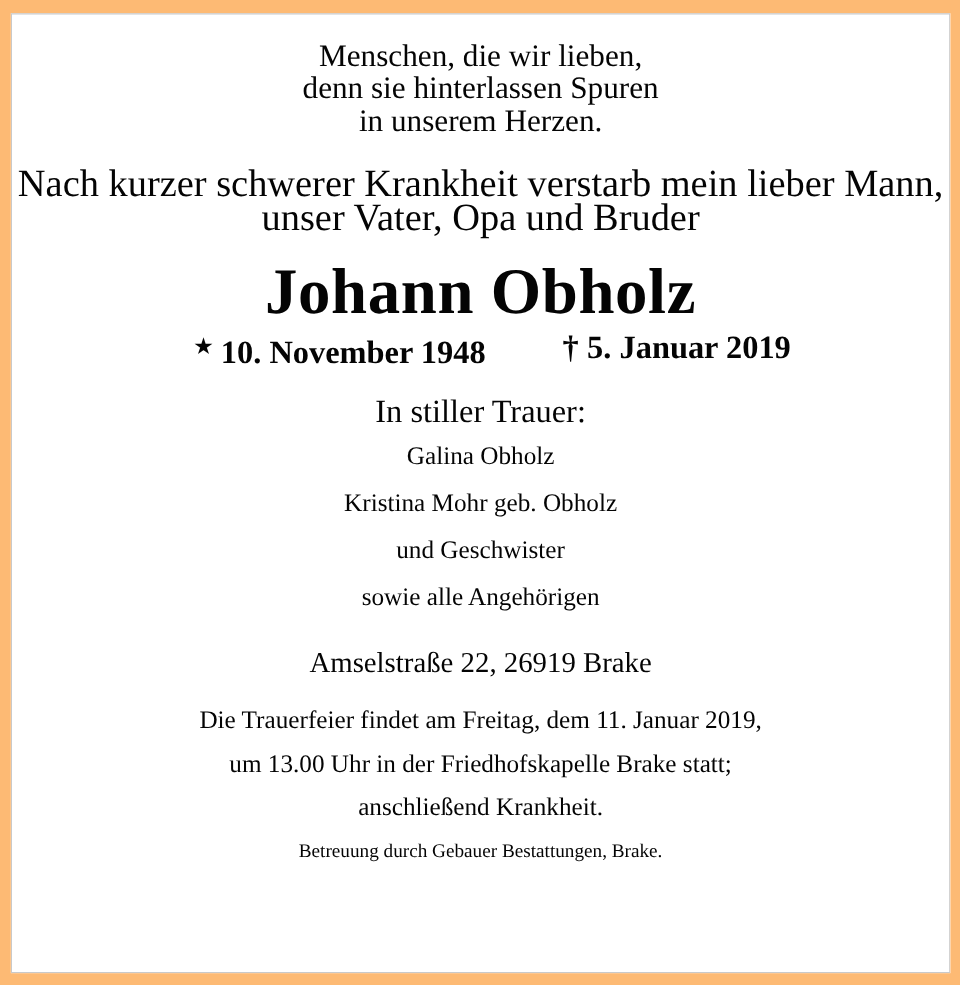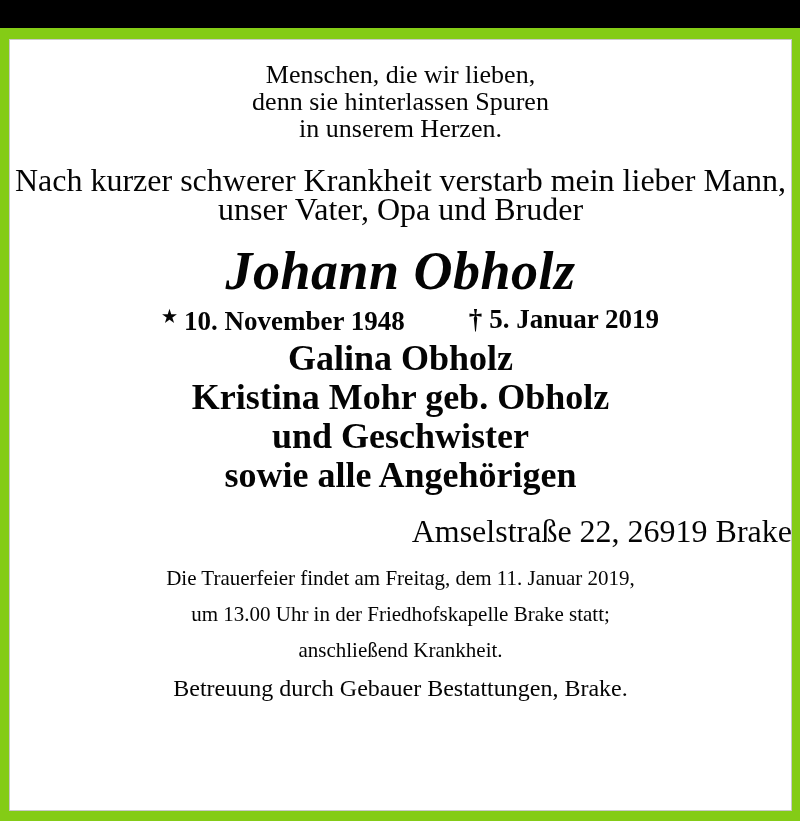--- a/index.html
+++ b/index.html
@@ -10,22 +10,21 @@
   body {
     width: 800px;
     height: 821px;
     position: relative;
     background: #000000;
     overflow: hidden;
   }
   .frame {
     position: absolute;
     inset: 0;
-    background: #84cc16;
-    margin-top: 28px;
+    background: #fdba74;
   }
   .page {
     position: absolute;
     top: 11px;
     left: 9px;
     right: 8px;
     bottom: 10px;
     background: #ffffff;
     box-shadow: inset 0 0 0 1px #c9c9c9;
     color: #040404;
@@ -43,30 +42,29 @@
     margin-top: 24px;
     font-size: 32px;
     line-height: 29px;
   }
   .name {
     margin: 20px 0 0 0;
     font-size: 54px;
     line-height: 54px;
     font-weight: bold;
     letter-spacing: 0.5px;
-    font-style: italic;
   }
   .dates {
     margin-top: 4px;
     font-size: 27px;
     line-height: 30px;
     font-weight: bold;
     display: flex;
     justify-content: center;
-    align-items: center;
+    align-items: flex-start;
     gap: 64px;
     padding-left: 20px;
   }
   .date-symbol {
     display: inline-block;
   }
   .star-symbol {
     font-size: 0.62em;
     vertical-align: 0.5em;
     margin-right: 7px;
@@ -74,38 +72,37 @@
   .dagger-symbol {
     margin-right: 7px;
   }
   .trauer {
     margin-top: 20px;
     font-size: 27px;
     line-height: 30px;
   }
   .mourners {
     margin-top: 3px;
-    font-size: 36px;
+    font-size: 21px;
     line-height: 39px;
-    font-weight: bold;
+    font-weight: normal;
   }
   .address {
     margin-top: 21px;
-    font-size: 32px;
+    font-size: 24px;
     line-height: 30px;
-    text-align: right;
   }
   .funeral {
     margin-top: 14px;
     font-size: 21px;
     line-height: 36px;
   }
   .caretaker {
     margin-top: 6px;
-    font-size: 24px;
+    font-size: 16px;
     line-height: 28px;
   }
 </style>
 </head>
 <body>
 
 <div class="frame">
   <div class="page">
 
     <div class="poem">
@@ -123,20 +120,21 @@
 
     <div class="dates">
       <span>
         <span class="date-symbol star-symbol">★</span><span>10. November 1948</span>
       </span>
       <span>
         <span class="date-symbol dagger-symbol">†</span><span>5. Januar 2019</span>
       </span>
     </div>
 
+    <div class="trauer">In stiller Trauer:</div>
 
     <div class="mourners">
       <div>Galina Obholz</div>
       <div>Kristina Mohr geb. Obholz</div>
       <div>und Geschwister</div>
       <div>sowie alle Angehörigen</div>
     </div>
 
     <div class="address">Amselstraße 22, 26919 Brake</div>
 

